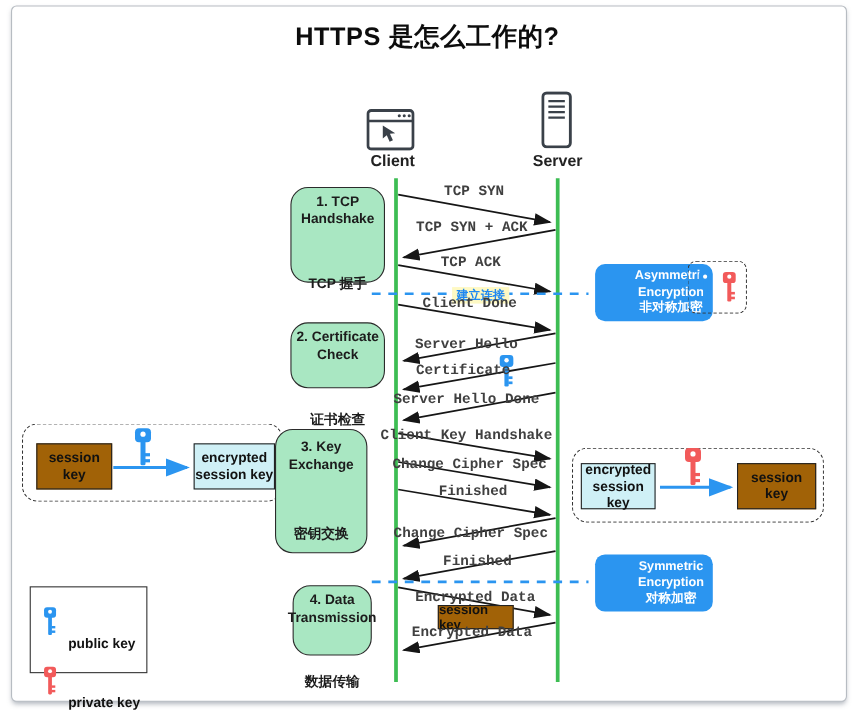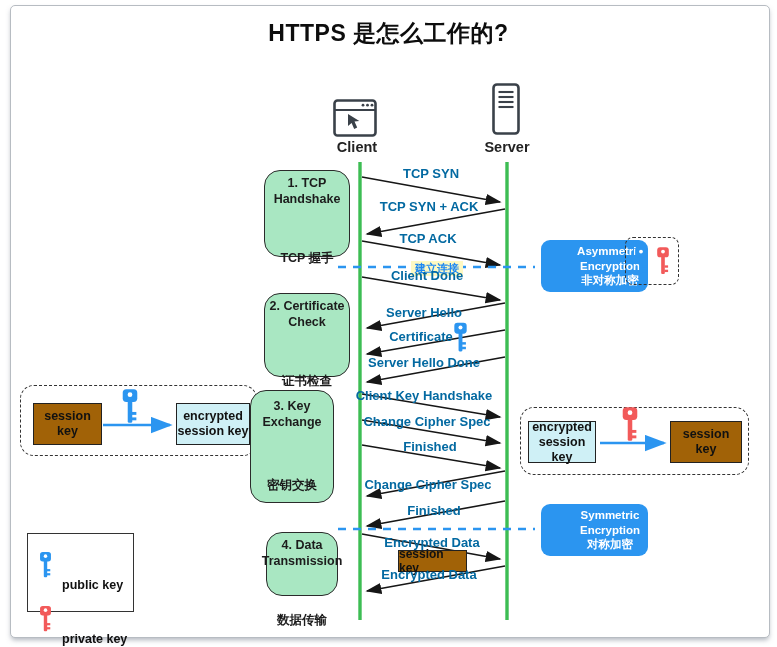--- a/index.html
+++ b/index.html
@@ -4,22 +4,22 @@
 <style>
   html,body{margin:0;padding:0;background:#fff;}
   body{width:777px;height:647px;position:relative;font-family:"Liberation Sans",sans-serif;overflow:hidden;}
   .card{position:absolute;left:10px;top:5px;width:758px;height:631px;background:#fff;
         border:1.5px solid #b7bcc2;border-radius:5px;box-shadow:0 3px 5px -1px rgba(100,110,125,.5);}
   .title{position:absolute;left:0;top:18px;width:777px;text-align:center;font-size:23px;
          font-weight:700;color:#0d0d0d;letter-spacing:.5px;z-index:2;}
   .overlay{position:absolute;left:0;top:0;z-index:1;}
   .actor-label{position:absolute;transform:translateX(-50%);font-size:14.5px;font-weight:600;color:#222;z-index:2;white-space:nowrap;}
   .icon-abs{position:absolute;z-index:2;}
-  .mlabel{position:absolute;transform:translateX(-50%);font-size:13px;font-weight:600;color:#0369a1;
-          white-space:nowrap;z-index:3;}
+  .mlabel{position:absolute;transform:translateX(-50%);font-size:13px;font-weight:600;color:#404040;
+          white-space:nowrap;z-index:3;font-family:Liberation Mono, monospace;}
   .phase{position:absolute;background:#a9e7c2;border:1.6px solid #2b2b2b;border-radius:16px;
          display:flex;flex-direction:column;align-items:center;justify-content:space-evenly;
          text-align:center;z-index:2;padding:5px 3px;box-sizing:border-box;gap:44px;}
   .phase-title,.phase-sub{font-size:12.5px;font-weight:600;color:#1c1c1c;line-height:1.25;}
   .bluebox{position:absolute;background:#2b95f0;color:#fff;border-radius:9px;display:flex;flex-direction:column;
            align-items:center;justify-content:center;font-size:11.5px;font-weight:700;line-height:1.3;
            z-index:2;text-align:center;padding-left:31px;}
   .dashbox{position:absolute;border:1.7px dashed #333;border-radius:14px;z-index:1;box-sizing:border-box;}
   .dashbox.sq{border-radius:8px;}
   .flowbox{position:absolute;display:flex;align-items:center;justify-content:center;text-align:center;
@@ -92,21 +92,21 @@
   <line x1="6.5" y1="19" x2="21.5" y2="19" stroke="#3a4149" stroke-width="2.1"></line>
   <line x1="6.5" y1="24" x2="21.5" y2="24" stroke="#3a4149" stroke-width="2.1"></line>
 </svg>
 <div class="actor-label" style="left:357px;top:139px">Client</div>
 <div class="actor-label" style="left:507px;top:139px">Server</div>
 
 <div class="phase" style="left:264px;top:170px;width:86px;height:87px">
   <div class="phase-title">1. TCP Handshake</div>
   <div class="phase-sub">TCP 握手</div>
 </div>
-<div class="phase" style="left:264px;top:293px;width:86px;height:84px">
+<div class="phase" style="left:264px;top:293px;width:86px;height:60px">
   <div class="phase-title">2. Certificate Check</div>
   <div class="phase-sub">证书检查</div>
 </div>
 <div class="phase" style="left:250px;top:390px;width:84px;height:113px">
   <div class="phase-title">3. Key Exchange</div>
   <div class="phase-sub">密钥交换</div>
 </div>
 <div class="phase" style="left:266px;top:532px;width:72px;height:64px">
   <div class="phase-title">4. Data Transmission</div>
   <div class="phase-sub">数据传输</div>

